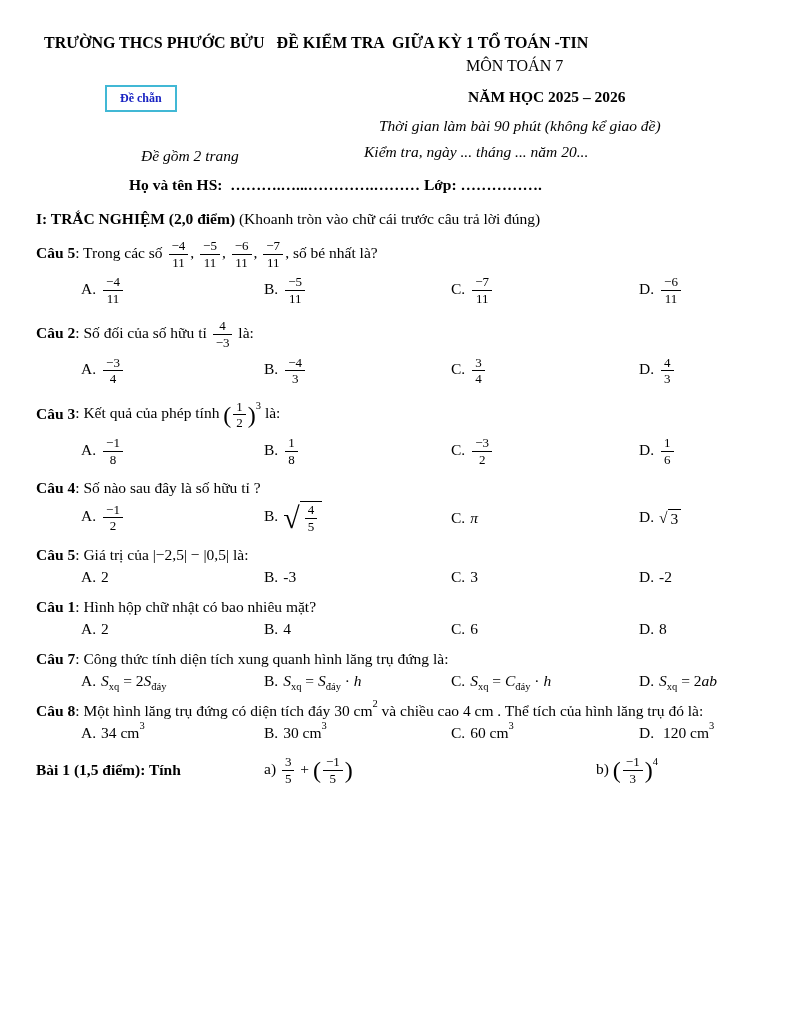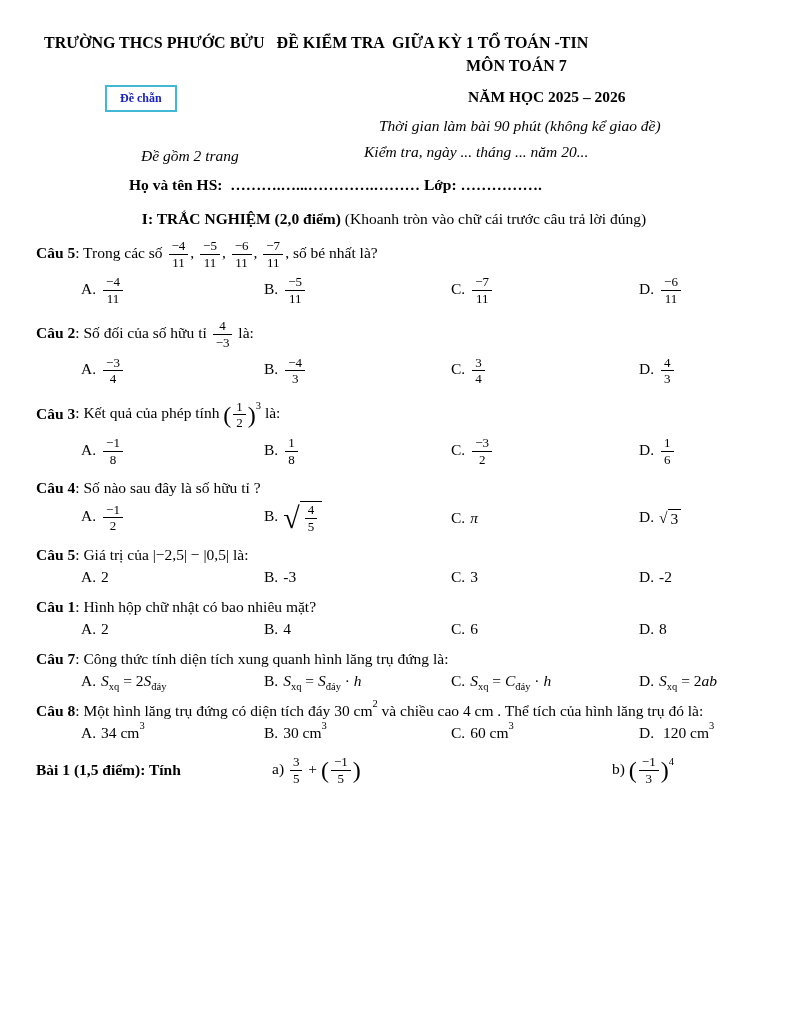--- a/index.html
+++ b/index.html
@@ -9,32 +9,32 @@
     font-family: "Liberation Serif", serif;
     font-size: 15.5px; color: #000;
   }
   .page { position: relative; width: 792px; height: 1024px; overflow: hidden; background: #fff; }
   .bold { font-weight: 700; }
 
   
   .header { position: relative; height: 204px; padding-left: 28px; }
   .h-abs { position: absolute; white-space: pre; }
   .line1   { left: 44px;  top: 34px;  font-size: 16px; font-weight: 700; }
-  .subject { left: 466px; top: 57px;  font-size: 16px; font-weight: 700; }
+  .subject { left: 466px; top: 57px;  font-size: 16px; font-weight: 400; }
   .badge   { left: 105px; top: 85px;  border: 2px solid var(--badge-border, #41b8d5);
              color: var(--badge-text, #1822c2); font-weight: 700; padding: 4px 13px; font-size: 12px; }
   .year    { left: 468px; top: 88px;  font-weight: 700; }
   .duration{ left: 379px; top: 117px; font-style: italic; }
   .pages   { left: 93px;  top: 147px; font-style: italic; margin-left: 48px; }
   .dateline{ left: 364px; top: 143px; font-style: italic; }
   .student { left: 129px; top: 176px; font-weight: 700; }
 
   
   .content { padding: 0 40px 0 36px; }
-  .section-title { margin: 6px 0 10px; text-align: center; }
+  .section-title { margin: 6px 0 10px; }
   .q-text { margin: 4px 0; }
   .options { display: grid; grid-template-columns: 183px 187px 188px 1fr;
              align-items: center; margin: 4px 0 12px 45px; }
   .option { white-space: nowrap; }
   .opt-key { margin-right: 5px; }
 
   
   .frac { display: inline-flex; flex-direction: column; text-align: center;
           vertical-align: middle; font-size: 13px; margin: 0 2px; }
   .frac .num { border-bottom: 1px solid #000; padding: 0 3px; line-height: 1.2; }
@@ -42,21 +42,21 @@
   sup { font-size: 10.5px; position: relative; top: -3px; vertical-align: super; line-height: 0; }
   sub { font-size: 10.5px; vertical-align: sub; line-height: 0; }
   .sqrt { display: inline-flex; align-items: center; vertical-align: middle; }
   .sqrt .radical { line-height: 1; }
   .sqrt.big .radical { font-size: 30px; font-weight: 400; }
   .sqrt .radicand { border-top: 1px solid #000; padding: 0 3px; }
   .paren-group { display: inline-flex; align-items: center; vertical-align: middle; }
   .paren { font-size: 24px; line-height: 1; font-weight: 400; }
 
   .section2-title { margin: 16px 0 14px; font-weight: 700; }
-  .exercise1 { display: grid; grid-template-columns: 228px 332px 1fr; align-items: center; gap: 8px; }
+  .exercise1 { display: grid; grid-template-columns: 228px 332px 1fr; align-items: center; }
 </style>
 </head>
 <body>
 
 <div class="page">
 
   <div class="header">
     <div class="h-abs line1">TRƯỜNG THCS PHƯỚC BỬU   ĐỀ KIỂM TRA  GIỮA KỲ 1 TỔ TOÁN -TIN</div>
     <div class="h-abs subject">MÔN TOÁN 7</div>
     <div class="h-abs badge">Đề chẵn</div>

